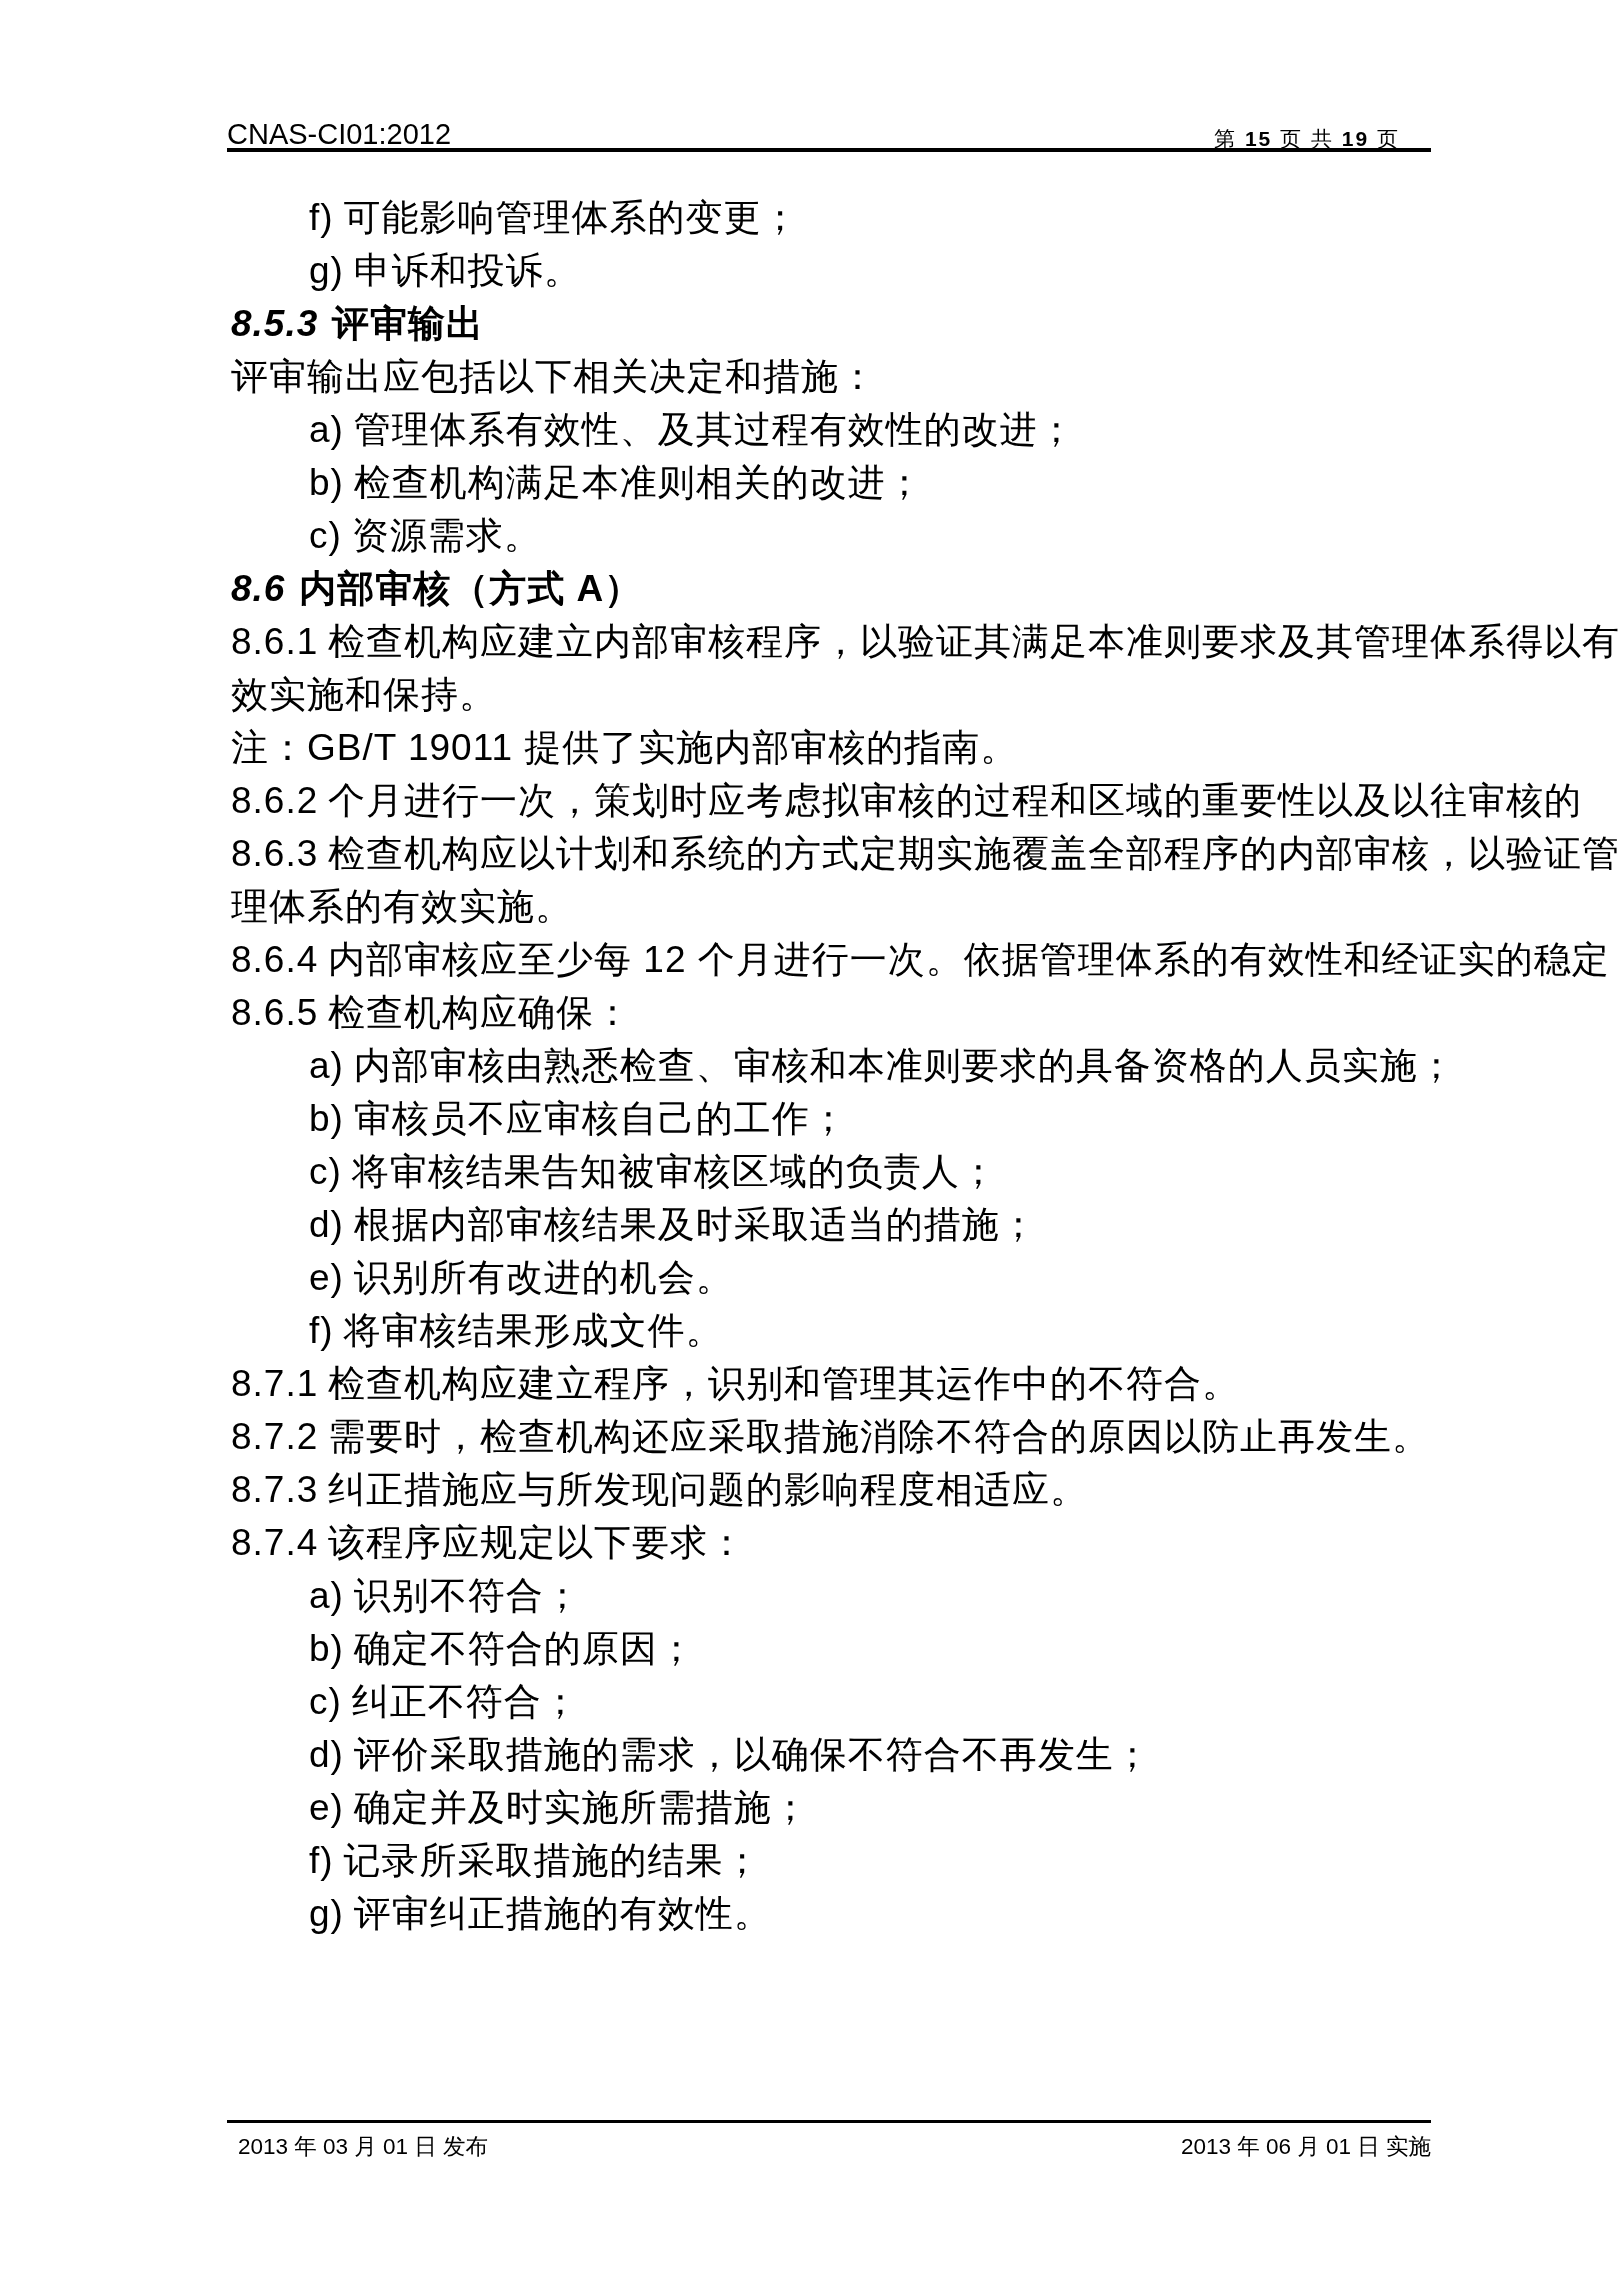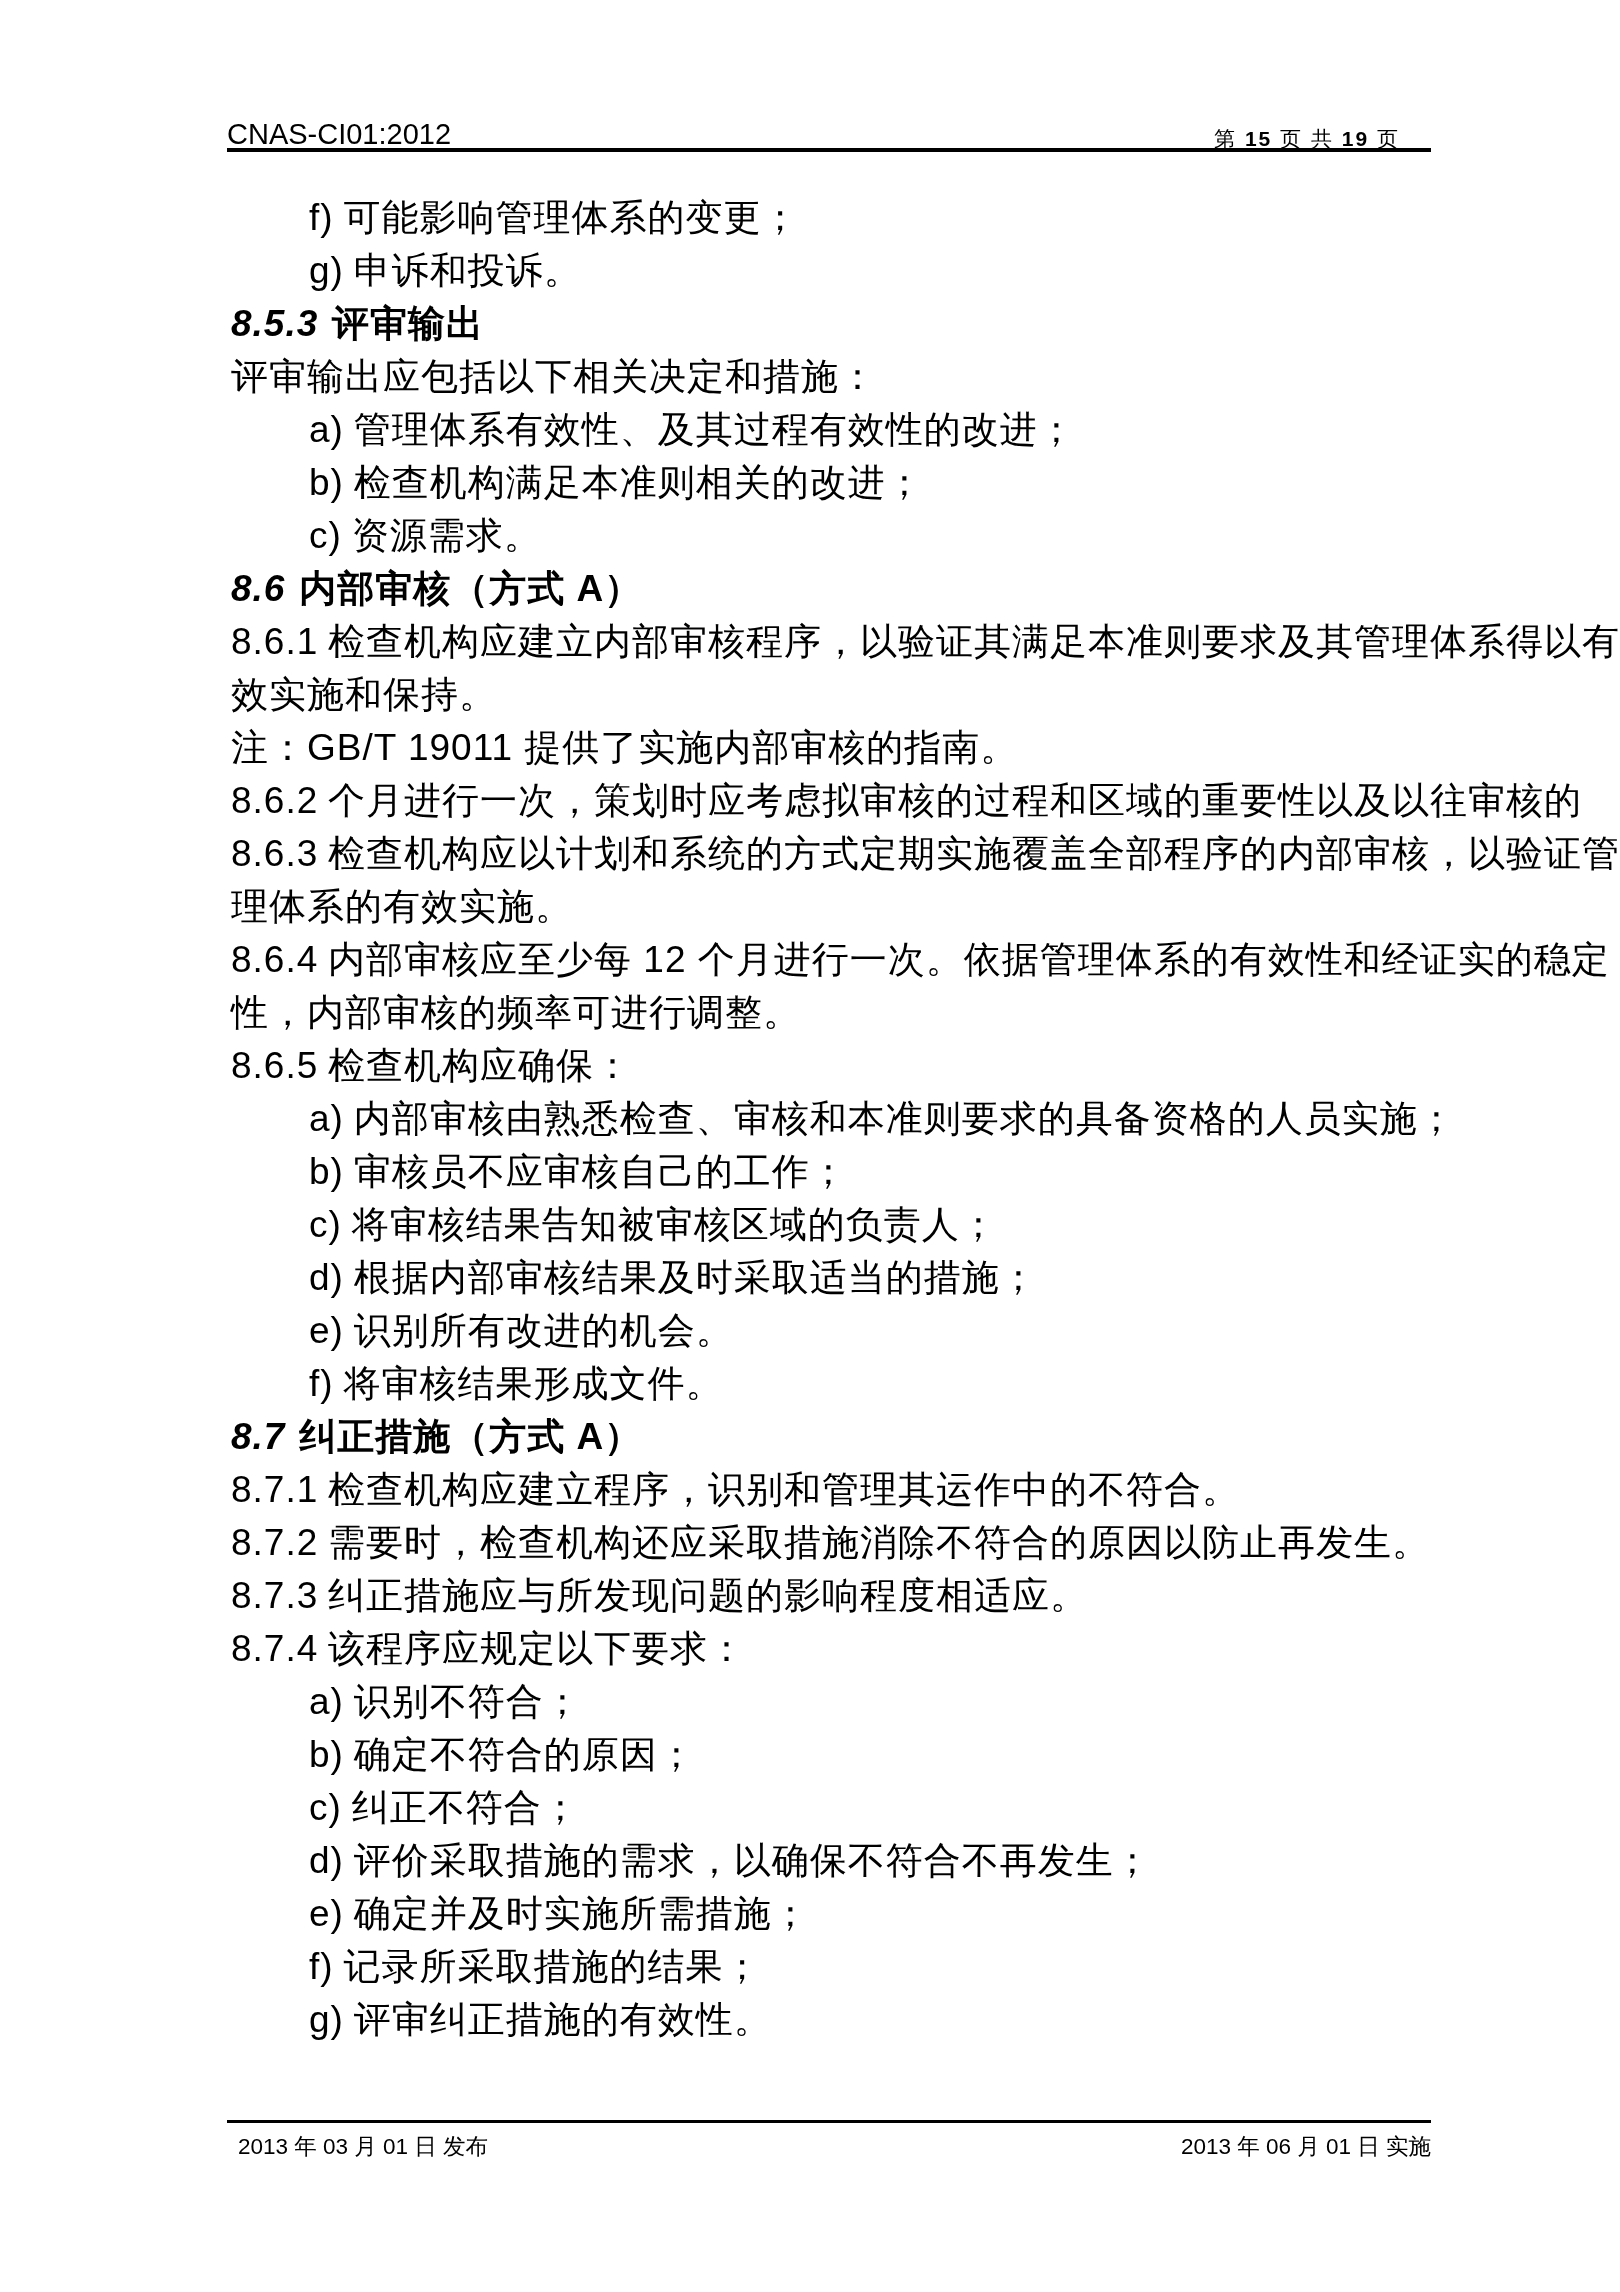--- a/index.html
+++ b/index.html
@@ -47,29 +47,27 @@
     <div class="line item"><span class="lbl">b)</span><span>检查机构满足本准则相关的改进；</span></div>
     <div class="line item"><span class="lbl">c)</span><span>资源需求。</span></div>
     <div class="line head"><span class="num">8.6</span><span>内部审核（方式 A）</span></div>
     <div class="line para"><span class="num">8.6.1</span><span>检查机构应建立内部审核程序，以验证其满足本准则要求及其管理体系得以有</span></div>
     <div class="line para"><span>效实施和保持。</span></div>
     <div class="line para"><span>注：GB/T 19011 提供了实施内部审核的指南。</span></div>
     <div class="line para"><span class="num">8.6.2</span><span>个月进行一次，策划时应考虑拟审核的过程和区域的重要性以及以往审核的</span></div>
     <div class="line para"><span class="num">8.6.3</span><span>检查机构应以计划和系统的方式定期实施覆盖全部程序的内部审核，以验证管</span></div>
     <div class="line para"><span>理体系的有效实施。</span></div>
     <div class="line para"><span class="num">8.6.4</span><span>内部审核应至少每 12 个月进行一次。依据管理体系的有效性和经证实的稳定</span></div>
-    <div class="line para"><span>性，内部审核的频率可进行调整。</span></div>
     <div class="line para"><span class="num">8.6.5</span><span>检查机构应确保：</span></div>
     <div class="line item"><span class="lbl">a)</span><span>内部审核由熟悉检查、审核和本准则要求的具备资格的人员实施；</span></div>
     <div class="line item"><span class="lbl">b)</span><span>审核员不应审核自己的工作；</span></div>
     <div class="line item"><span class="lbl">c)</span><span>将审核结果告知被审核区域的负责人；</span></div>
     <div class="line item"><span class="lbl">d)</span><span>根据内部审核结果及时采取适当的措施；</span></div>
     <div class="line item"><span class="lbl">e)</span><span>识别所有改进的机会。</span></div>
     <div class="line item"><span class="lbl">f)</span><span>将审核结果形成文件。</span></div>
-    <div class="line head"><span class="num">8.7</span><span>纠正措施（方式 A）</span></div>
     <div class="line para"><span class="num">8.7.1</span><span>检查机构应建立程序，识别和管理其运作中的不符合。</span></div>
     <div class="line para"><span class="num">8.7.2</span><span>需要时，检查机构还应采取措施消除不符合的原因以防止再发生。</span></div>
     <div class="line para"><span class="num">8.7.3</span><span>纠正措施应与所发现问题的影响程度相适应。</span></div>
     <div class="line para"><span class="num">8.7.4</span><span>该程序应规定以下要求：</span></div>
     <div class="line item"><span class="lbl">a)</span><span>识别不符合；</span></div>
     <div class="line item"><span class="lbl">b)</span><span>确定不符合的原因；</span></div>
     <div class="line item"><span class="lbl">c)</span><span>纠正不符合；</span></div>
     <div class="line item"><span class="lbl">d)</span><span>评价采取措施的需求，以确保不符合不再发生；</span></div>
     <div class="line item"><span class="lbl">e)</span><span>确定并及时实施所需措施；</span></div>
     <div class="line item"><span class="lbl">f)</span><span>记录所采取措施的结果；</span></div>

